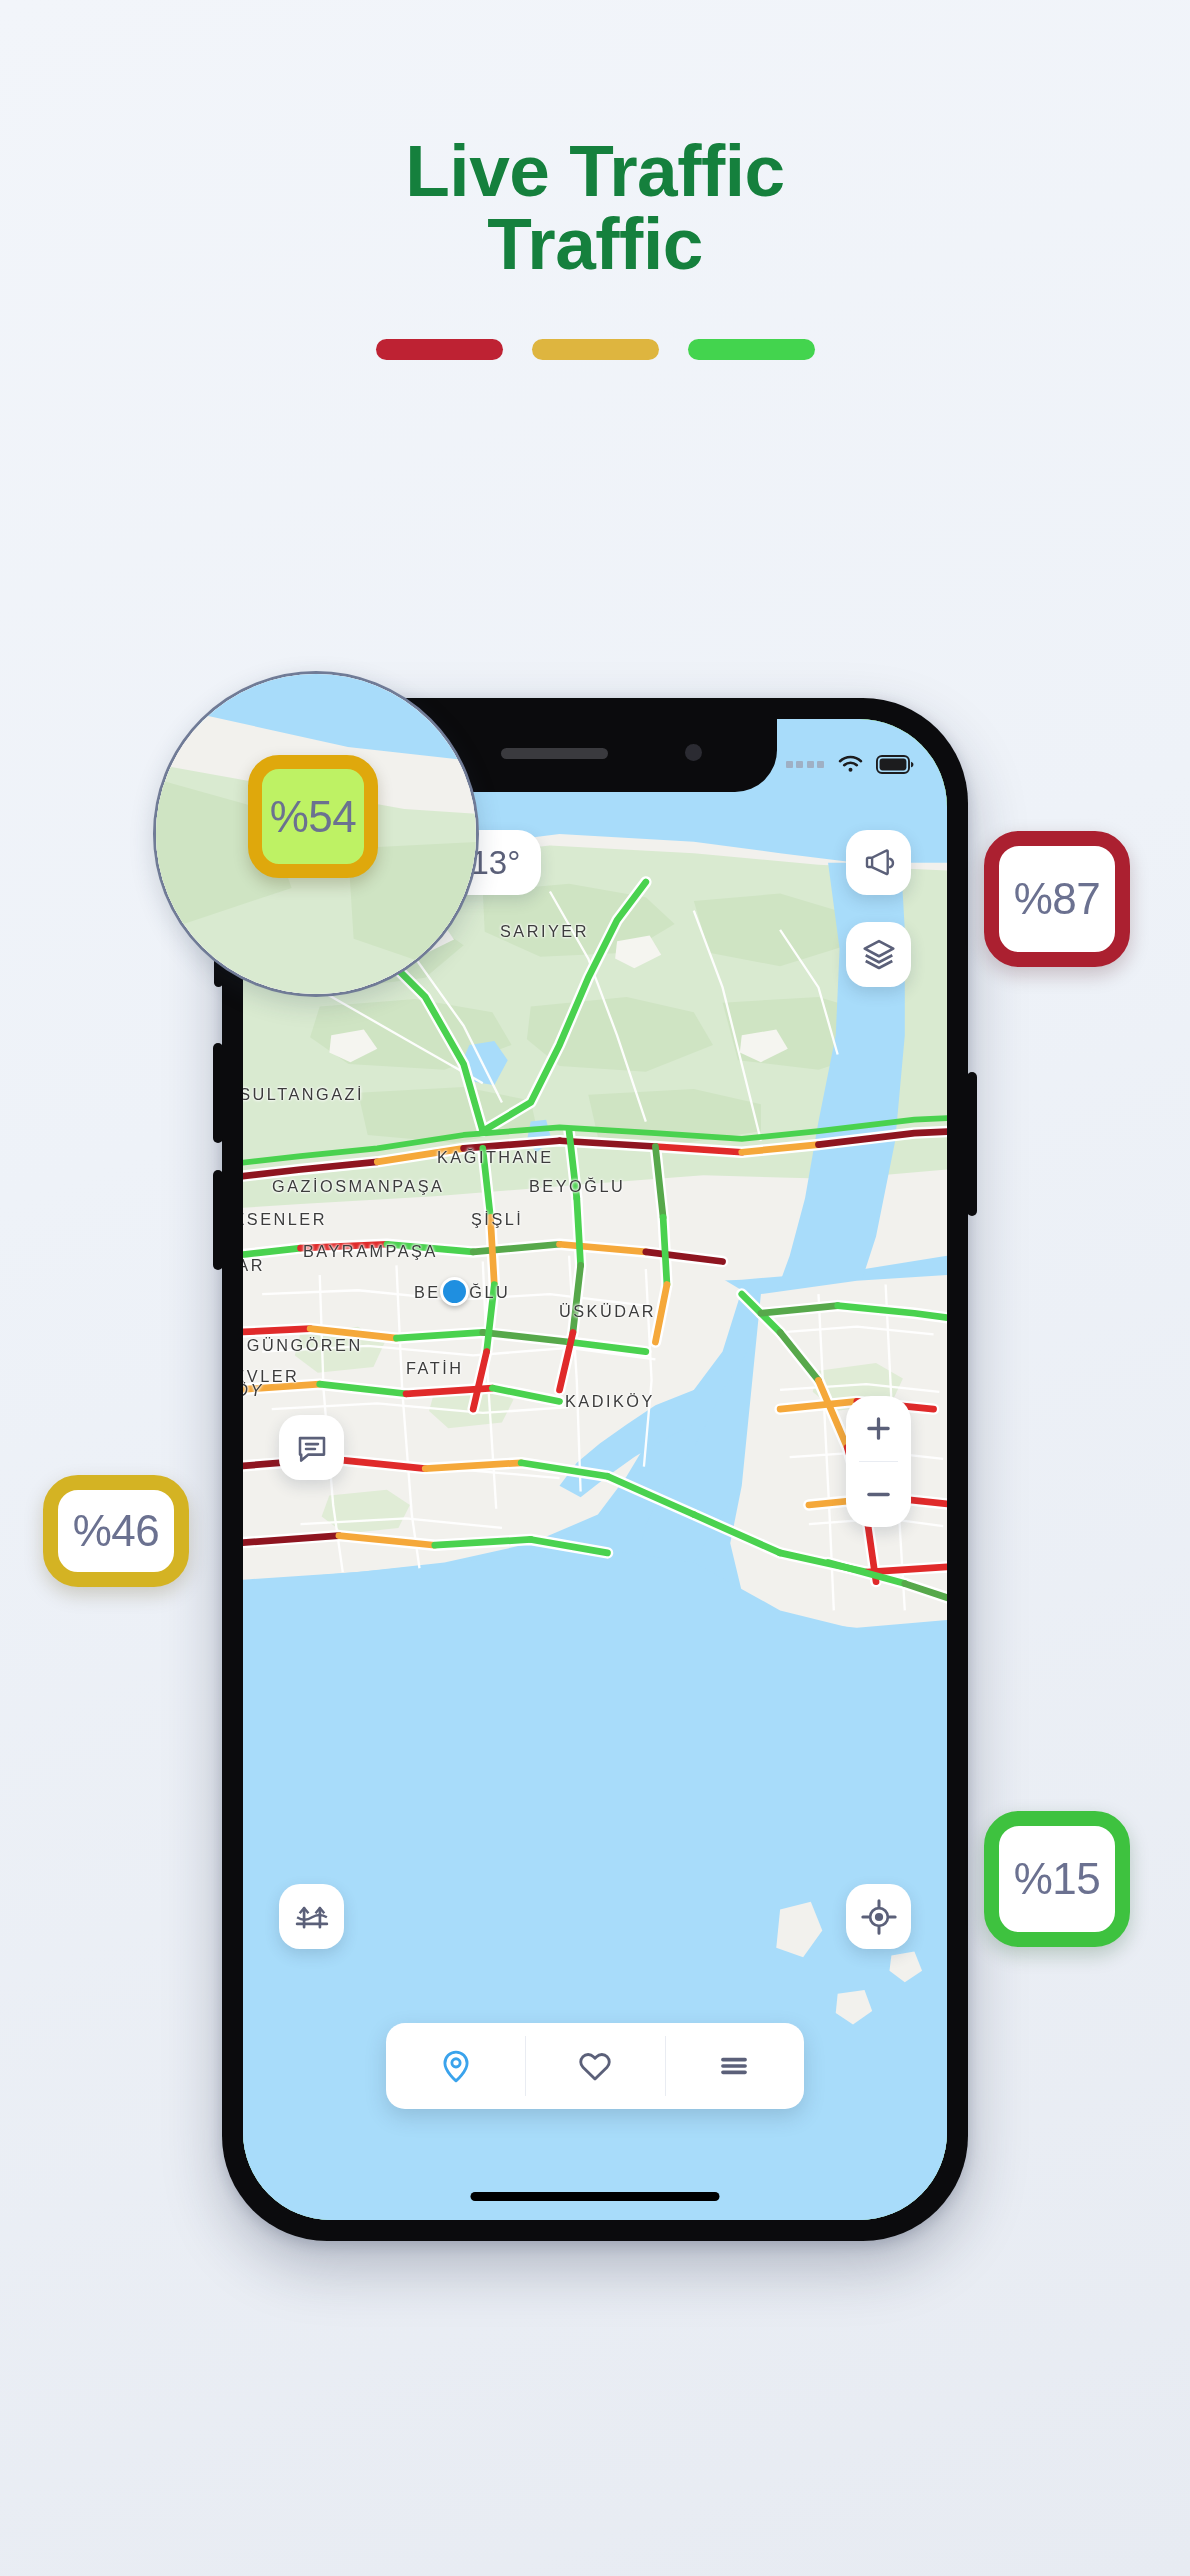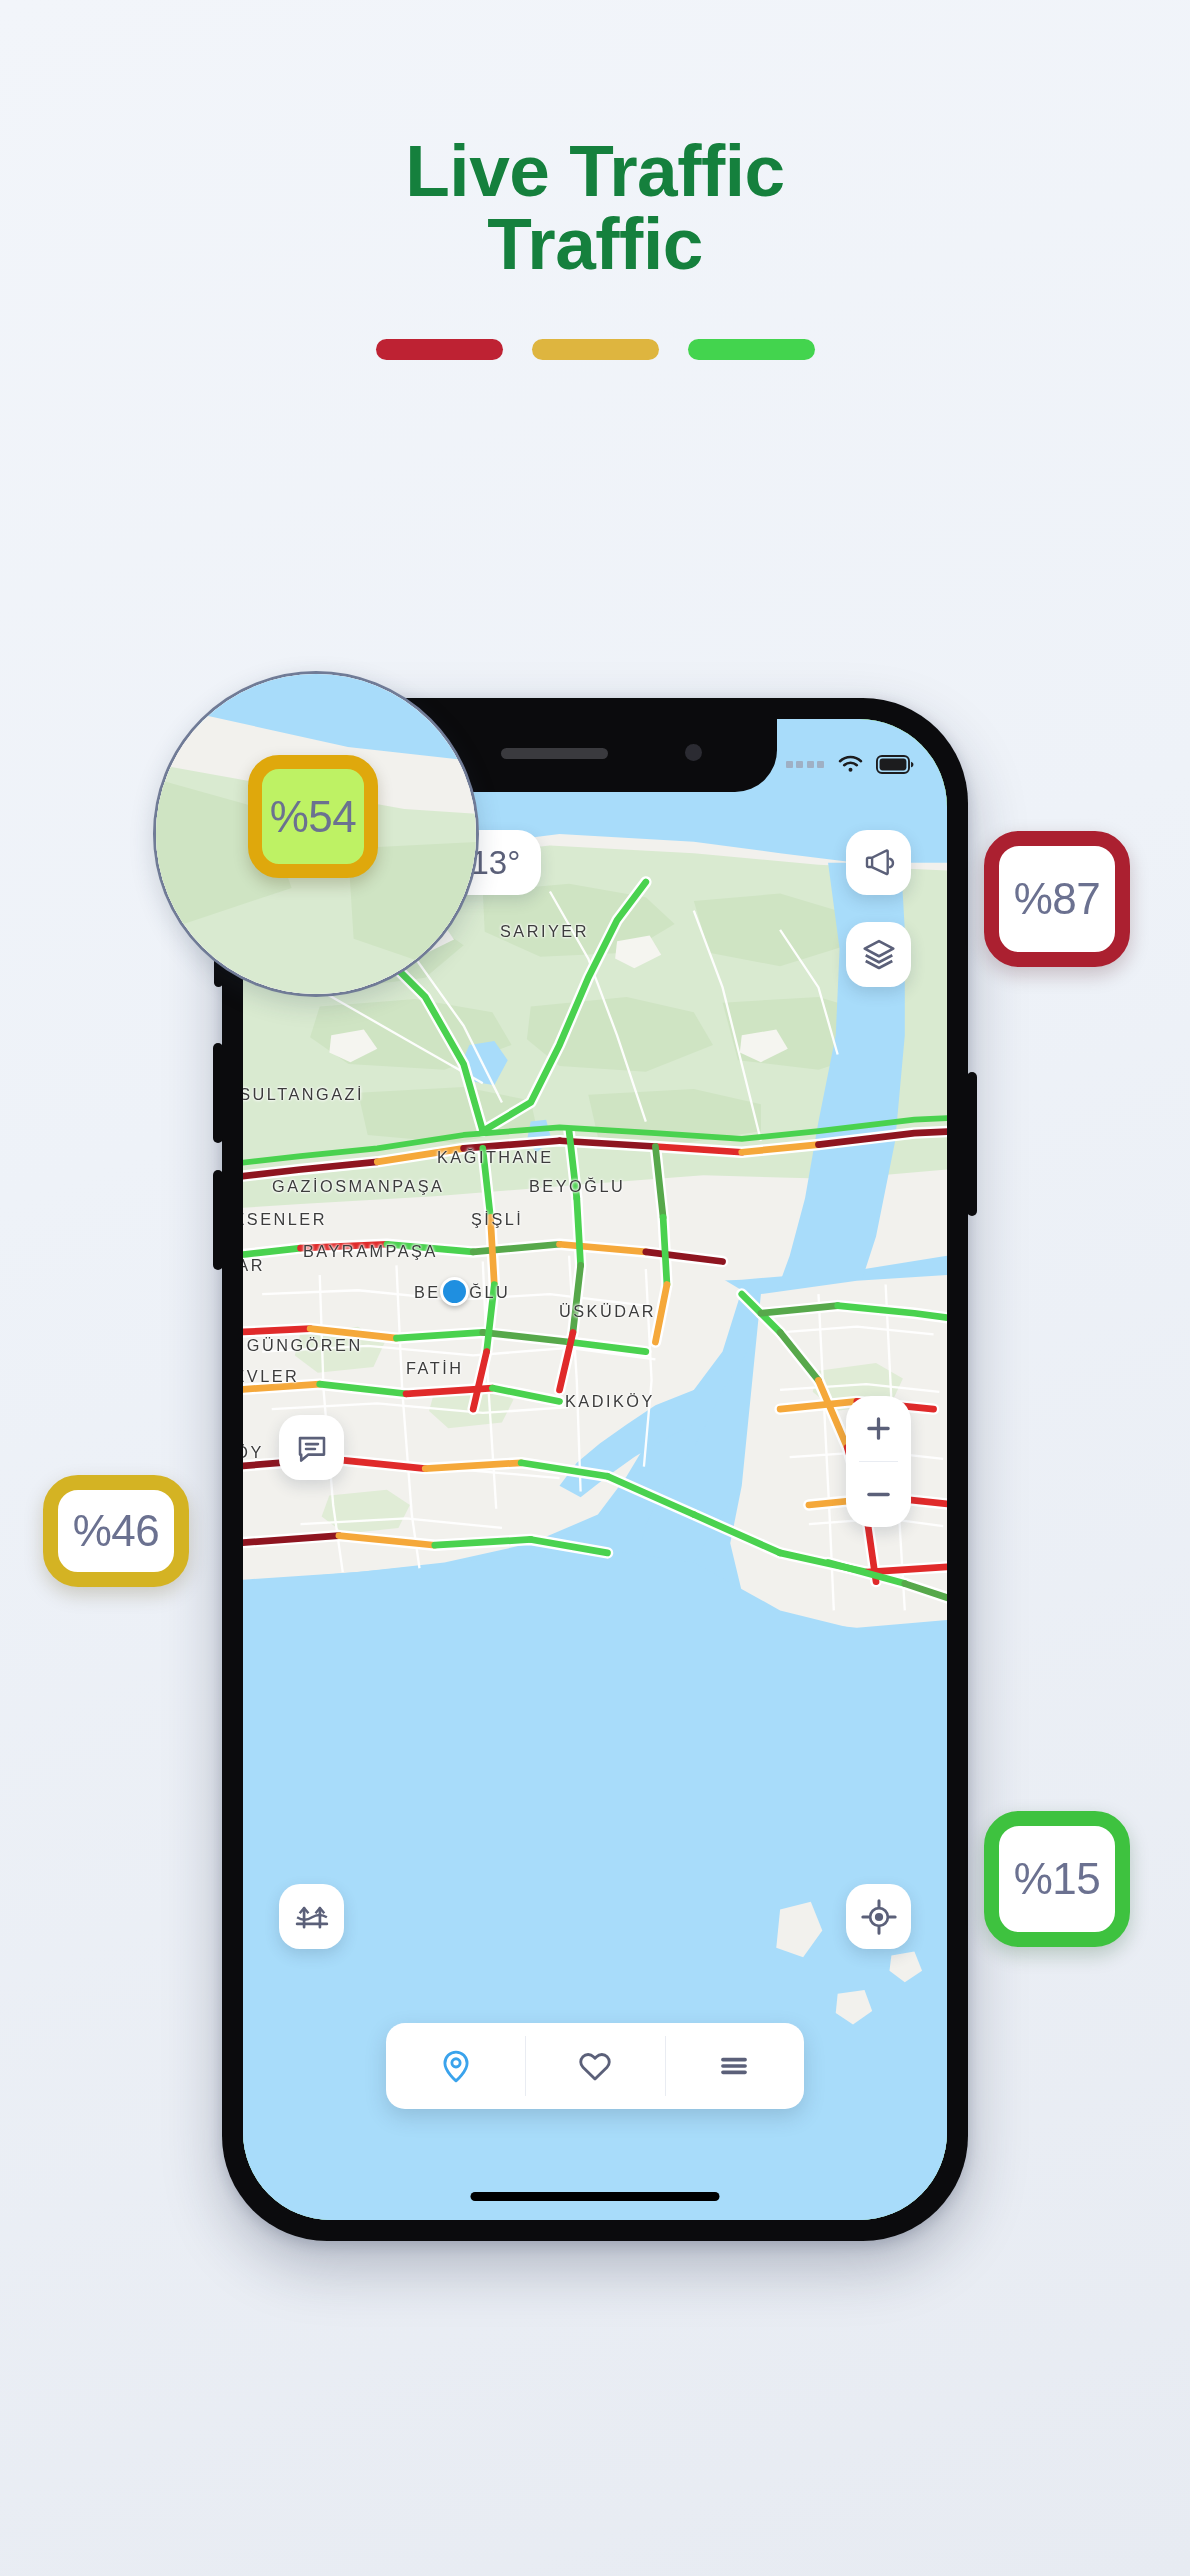--- a/index.html
+++ b/index.html
@@ -406,21 +406,21 @@
       <div class="map-label" style="left:-9.6px; top:491px;">ESENLER</div>
       <div class="map-label" style="left:228px; top:491px;">ŞİŞLİ</div>
       <div class="map-label" style="left:44px;  top:523px;margin-left:16px;">BAYRAMPAŞA</div>
       <div class="map-label" style="left:-5.7px;  top:537px;">AR</div>
       <div class="map-label" style="left:171px; top:564px;">BEYOĞLU</div>
       <div class="map-label" style="left:316px; top:583px;">ÜSKÜDAR</div>
       <div class="map-label" style="left:3.8px;   top:617px;">GÜNGÖREN</div>
       <div class="map-label" style="left:163px; top:640px;">FATİH</div>
       <div class="map-label" style="left:-9.6px; top:648px;">EVLER</div>
       <div class="map-label" style="left:322px; top:673px;">KADIKÖY</div>
-      <div class="map-label" style="left:-7.7px;  top:724px;">ÖY</div>
+      <div class="map-label" style="left:-7.7px;  top:662px;font-style:italic;">ÖY</div>
 
       <div class="user-dot" style="left:197px; top:558px;"></div>
     </div>
 
     <div class="notch">
       <div class="speaker"></div>
       <div class="camera"></div>
     </div>
     <div class="statusbar">
       <span class="sig-dots">

